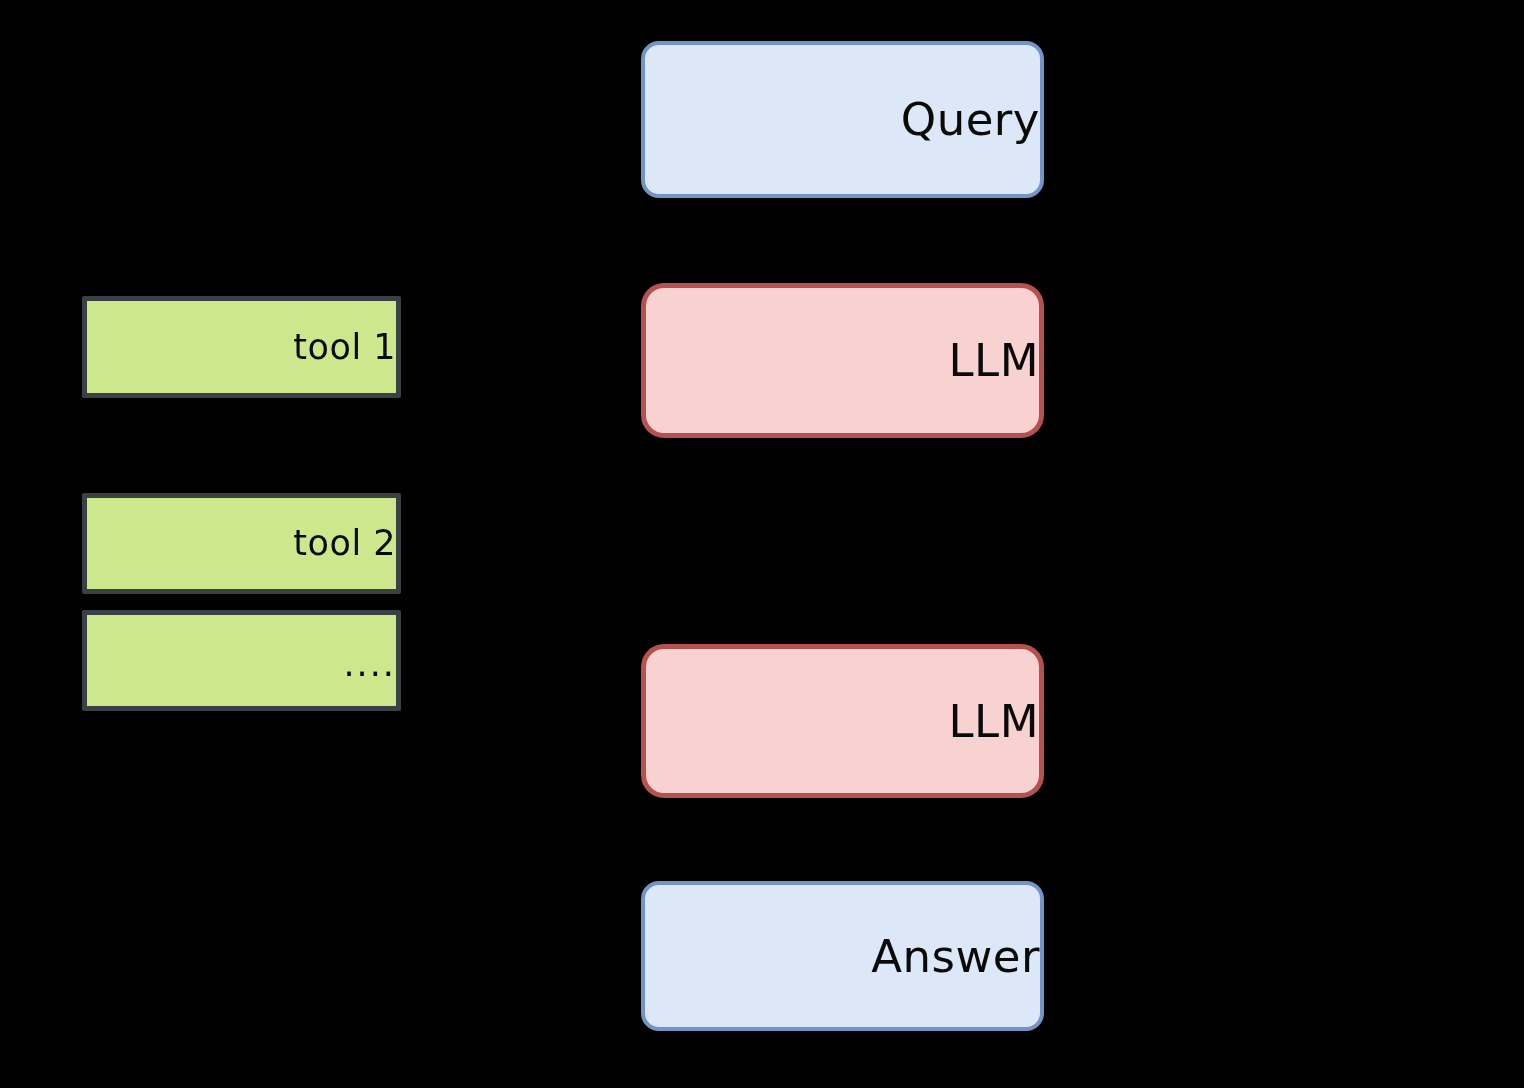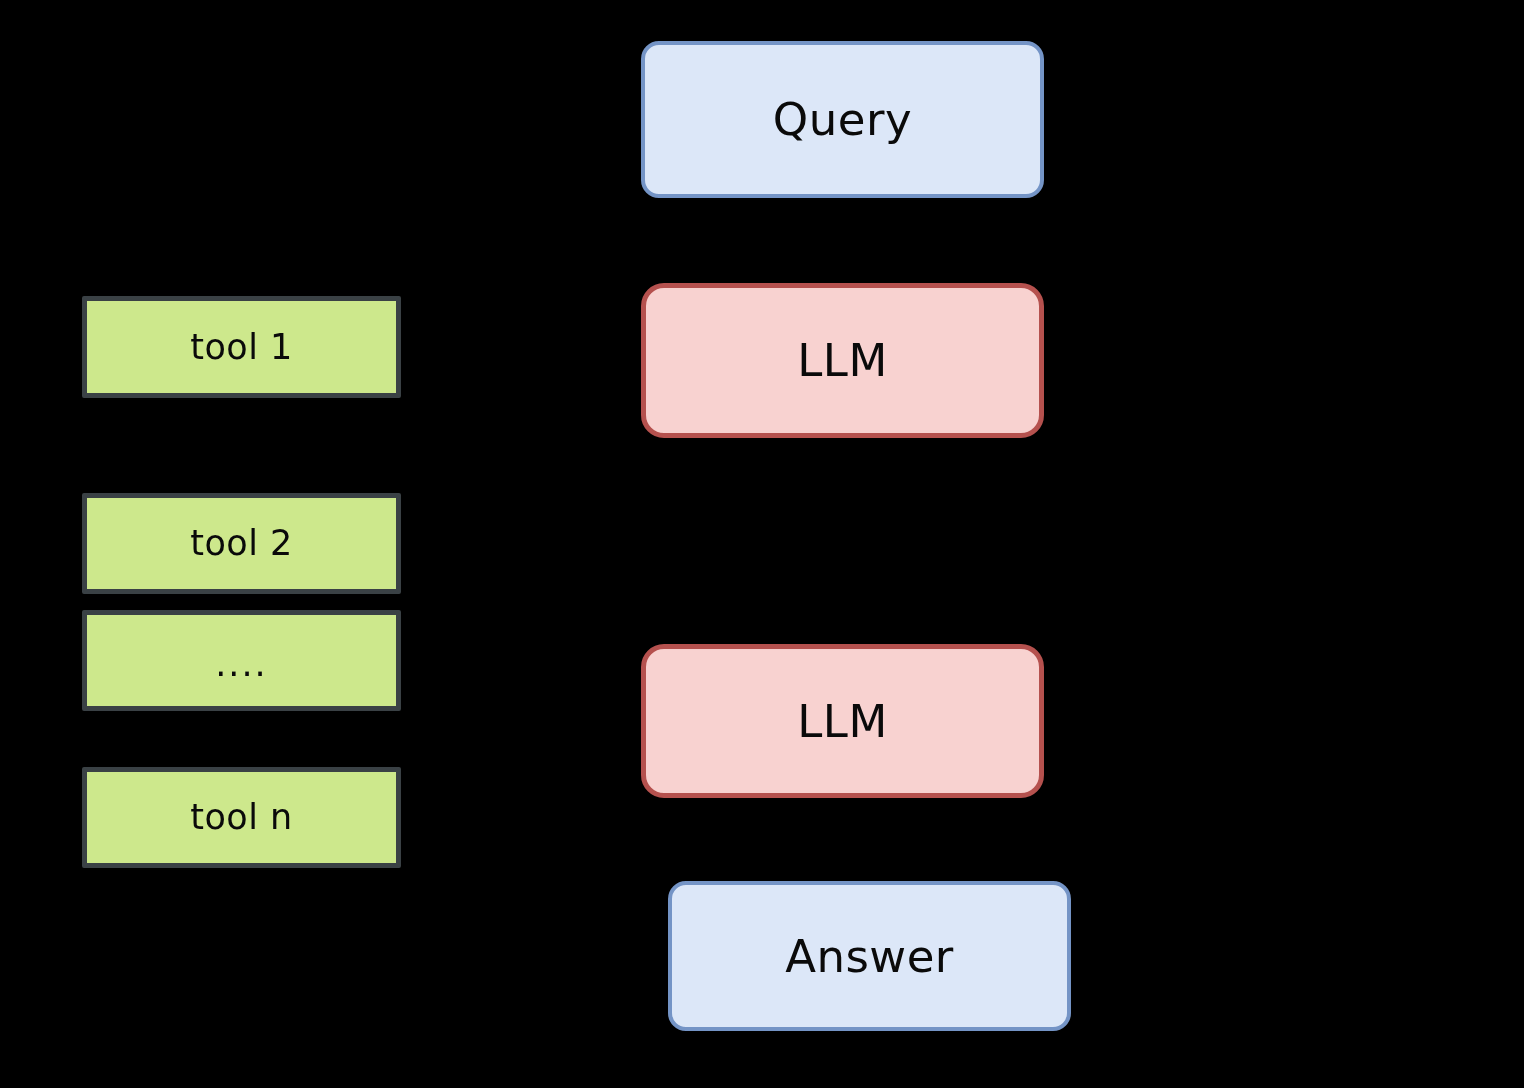--- a/index.html
+++ b/index.html
@@ -13,21 +13,21 @@
     height: 1088px;
     background: #000000;
     overflow: hidden;
     font-family: "DejaVu Sans", sans-serif;
   }
   .node {
     position: absolute;
     box-sizing: border-box;
     display: flex;
     align-items: center;
-    justify-content: center;
+    justify-content: flex-end;
     border-radius: 16px;
     text-align: center;
     line-height: 1;
     user-select: none;
   }
   .node .label {
     display: block;
     letter-spacing: 0.5px;
   }
 
@@ -75,33 +75,30 @@
   </div>
 
   <div class="node tool" style="left:82px; top:453px; width:319px; height:101px;margin-top:40px;">
     <span class="label">tool 2</span>
   </div>
 
   <div class="node tool dots" style="left:82px; top:610px; width:319px; height:101px;">
     <span class="label">....</span>
   </div>
 
-  <div class="node tool" style="left:82px; top:767px; width:319px; height:101px;">
-    <span class="label">tool n</span>
-  </div>
 
   <div class="node io" style="left:641px; top:41px; width:403px; height:157px;">
     <span class="label">Query</span>
   </div>
 
   <div class="node llm" style="left:641px; top:283px; width:403px; height:155px;">
     <span class="label">LLM</span>
   </div>
 
   <div class="node llm" style="left:641px; top:644px; width:403px; height:154px;">
     <span class="label">LLM</span>
   </div>
 
-  <div class="node io" style="left:668px; top:881px; width:403px; height:150px;">
+  <div class="node io" style="left:641px; top:881px; width:403px; height:150px;">
     <span class="label">Answer</span>
   </div>
 
 </div>
 
 </body></html>

